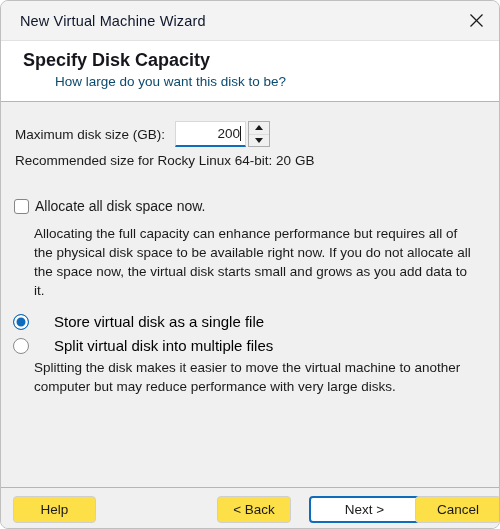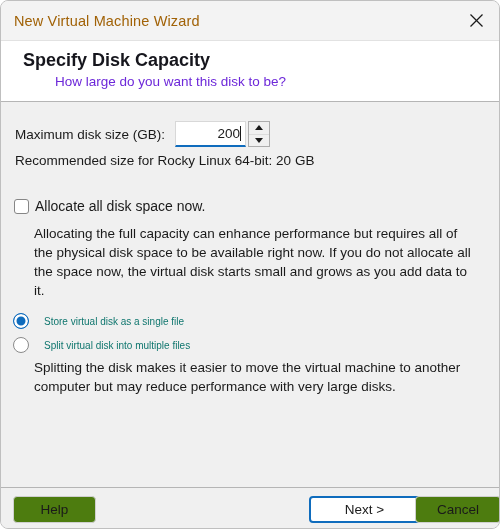--- a/index.html
+++ b/index.html
@@ -31,23 +31,23 @@
     left: 0; top: 0;
     width: 100%;
     height: 40px;
     box-sizing: border-box;
     background: #f3f3f3;
     border-bottom: 1px solid #e2e2e2;
     display: flex;
     align-items: center;
   }
   .title-text {
-    margin-left: 13px;
+    margin-left: 19px;
     font-size: 14.5px;
-    color: #a16207;
+    color: #0f172a;
     letter-spacing: 0.01em;
     white-space: nowrap;
   }
   .close-btn {
     position: absolute;
     right: 0; top: 0;
     width: 46px;
     height: 39px;
     display: flex;
     align-items: center;
@@ -72,21 +72,21 @@
     top: 9px;
     font-size: 18px;
     font-weight: bold;
     color: #16161d;
   }
   .header-sub {
     position: absolute;
     left: 54px;
     top: 33px;
     font-size: 13.5px;
-    color: #6d28d9;
+    color: #0c4a6e;
   }
 
   
   .body {
     position: absolute;
     left: 0; top: 101px;
     width: 100%;
     height: 385px;
     background: #f0f0f0;
   }
@@ -228,40 +228,40 @@
   .radio.checked::after {
     content: "";
     position: absolute;
     left: 50%; top: 50%;
     width: 6px; height: 6px;
     margin: -3px 0 0 -3px;
     border-radius: 50%;
     background: #0f6cbd;
   }
   .radio-label {
-    margin-left: 15px;
-    font-size: 10px;
-    color: #0f766e;
+    margin-left: 25px;
+    font-size: 15px;
+    color: #000000;
   }
 
   
   .footer {
     position: absolute;
     left: 0; top: 486px;
     width: 100%;
     height: 42px;
     background: #f0f0f0;
     border-top: 1px solid #b5b5b5;
   }
   .btn {
     position: absolute;
     top: 8px;
     height: 27px;
     box-sizing: border-box;
-    background: #4d7c0f;
+    background: #fde047;
     border: 1px solid #cfcfcf;
     border-radius: 4px;
     font-family: "Liberation Sans", sans-serif;
     font-size: 13.5px;
     color: #1a1a1a;
     display: flex;
     align-items: center;
     justify-content: center;
     cursor: default;
     white-space: nowrap;
@@ -329,17 +329,18 @@
       <div class="radio"></div>
       <div class="radio-label">Split virtual disk into multiple files</div>
     </div>
 
     <div class="desc desc-split">Splitting the disk makes it easier to move the virtual machine to another computer but may reduce performance with very large disks.</div>
 
   </div>
 
   <div class="footer">
     <div class="btn btn-help">Help</div>
+    <div class="btn btn-back">&lt; Back</div>
     <div class="btn btn-next">Next &gt;</div>
     <div class="btn btn-cancel">Cancel</div>
   </div>
 
 </div>
 
 </body></html>

